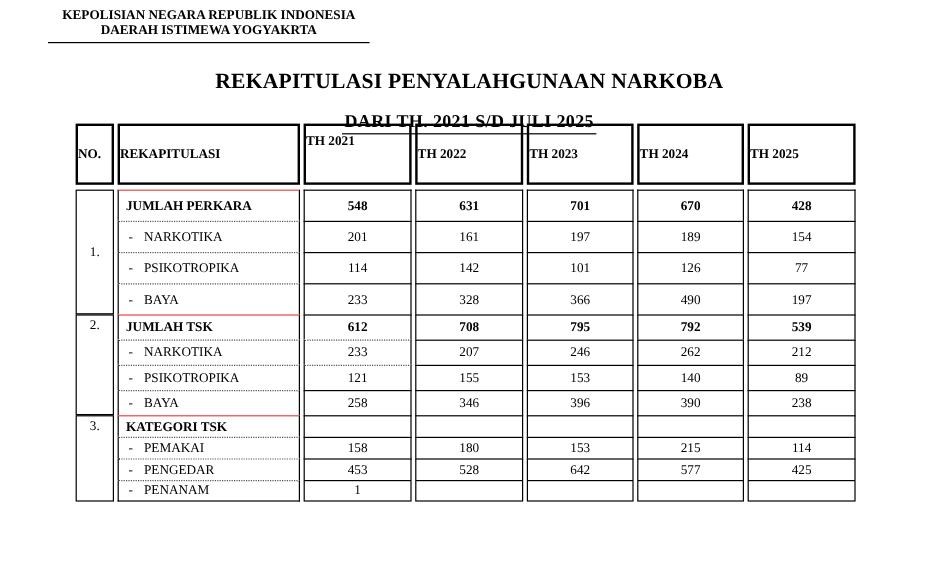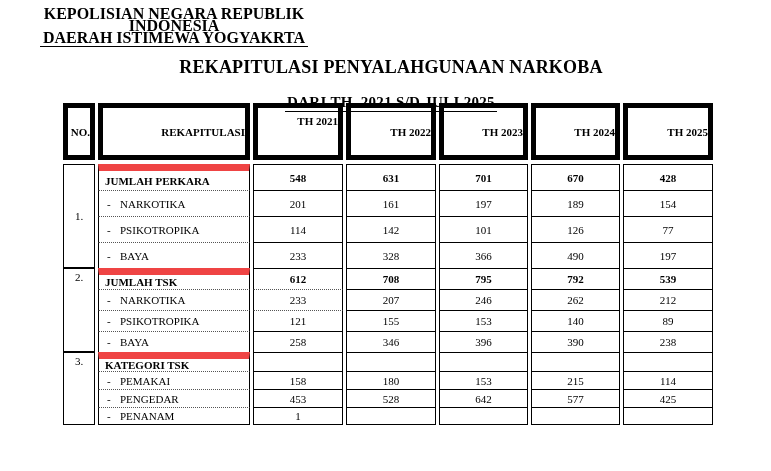--- a/index.html
+++ b/index.html
@@ -10,21 +10,21 @@
     color: #000;
     position: relative;
     overflow: hidden;
   }
   .page { position: absolute; inset: 0; background: #fff; }
 
   
   .letterhead {
     position: absolute; left: 40px; top: 8px; width: 268px;
     text-align: center; font-weight: bold;
-    font-size: 16px; line-height: 11.8px;
+    font-size: 11px; line-height: 11.8px;
     border-bottom: 1.4px solid #000; padding-bottom: 3px;
   }
 
   
   .doc-title {
     position: absolute; left: 63px; top: 60px; width: 656px;
     text-align: center; font-weight: bold;
   }
   .doc-title .t1 { font-size: 18px; line-height: 15px; letter-spacing: 0.2px; }
   .doc-title .t2 {
@@ -34,30 +34,30 @@
   }
 
   
   table.rekap {
     position: absolute; left: 60px; top: 103px;
     border-collapse: separate; border-spacing: 3px 0;
     table-layout: fixed;
   }
   th, td { font-size: 11px; padding: 0; overflow: hidden; white-space: nowrap; }
   th {
-    border: 5px solid #000000; font-weight: bold;
-    text-align: right; vertical-align: middle; height: 40px;
+    border: 2px solid #000000; font-weight: bold;
+    text-align: left; vertical-align: middle; height: 40px;
   }
   th.y2021 { vertical-align: top; padding-top: 7px; }
   tr.gap td { border: none; height: 4px; padding: 0; }
   td { border-left: 1px solid #000; border-right: 1px solid #000; vertical-align: middle; }
   td.no { border: 1px solid #000; text-align: center; }
   td.no.top { vertical-align: top; padding-top: 2px; }
   td.label { text-align: left; padding-left: 6px; }
-  td.label.start { border-top: 7px solid #ef4444; font-weight: bold; }
+  td.label.start { border-top: 1px solid #ef4444; font-weight: bold; }
   td.label.sub { border-top: 1px dotted #555; }
   td.val { border-top: 1px solid #000; text-align: center; margin-left: 36px; }
   td.val.dot { border-top: 1px dotted #555; }
   tr.bold td.val { font-weight: bold; }
   tr.lastrow td { border-bottom: 1px solid #000; }
   tr.s1 { height: 26px; }
   tr.s2 { height: 21px; }
   tr.s3 { height: 18px; }
   .bullet { display: inline-block; width: 13px; margin-left: 2px; }
 </style>

